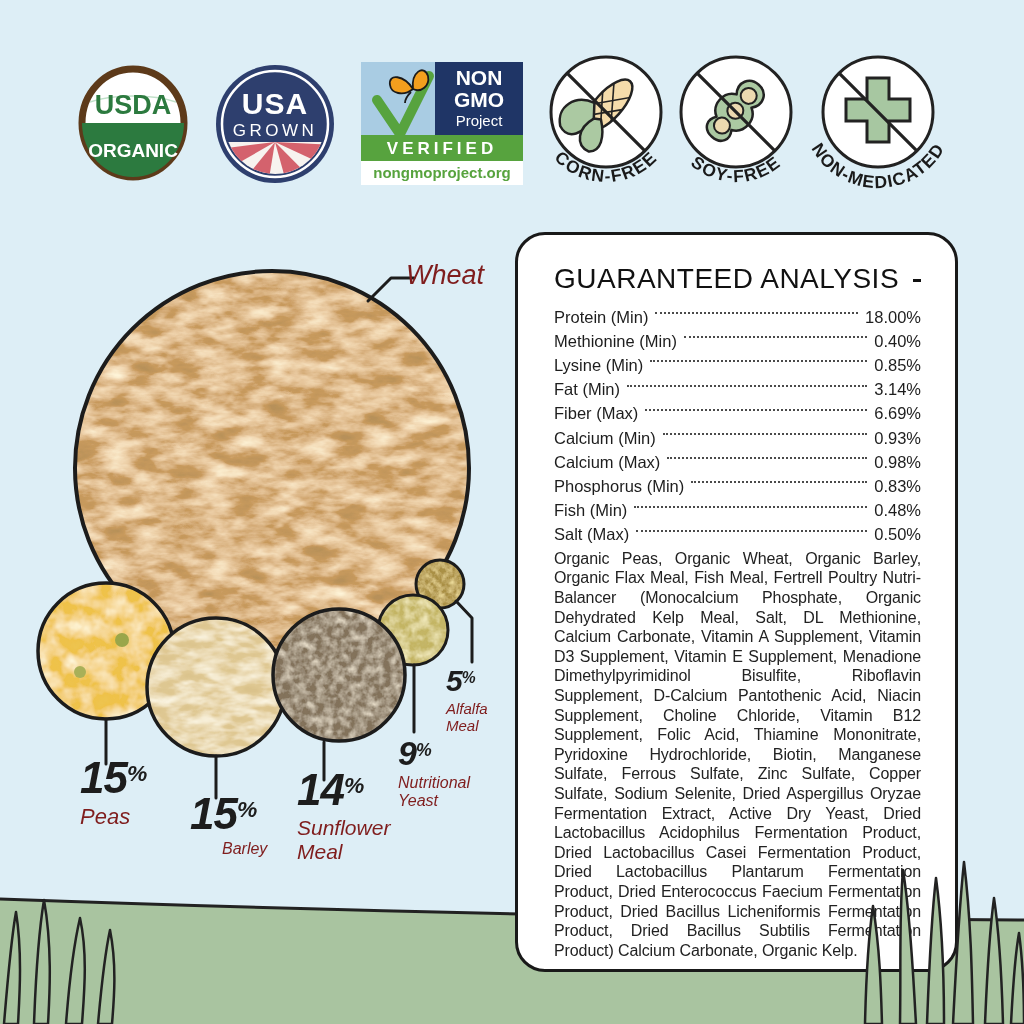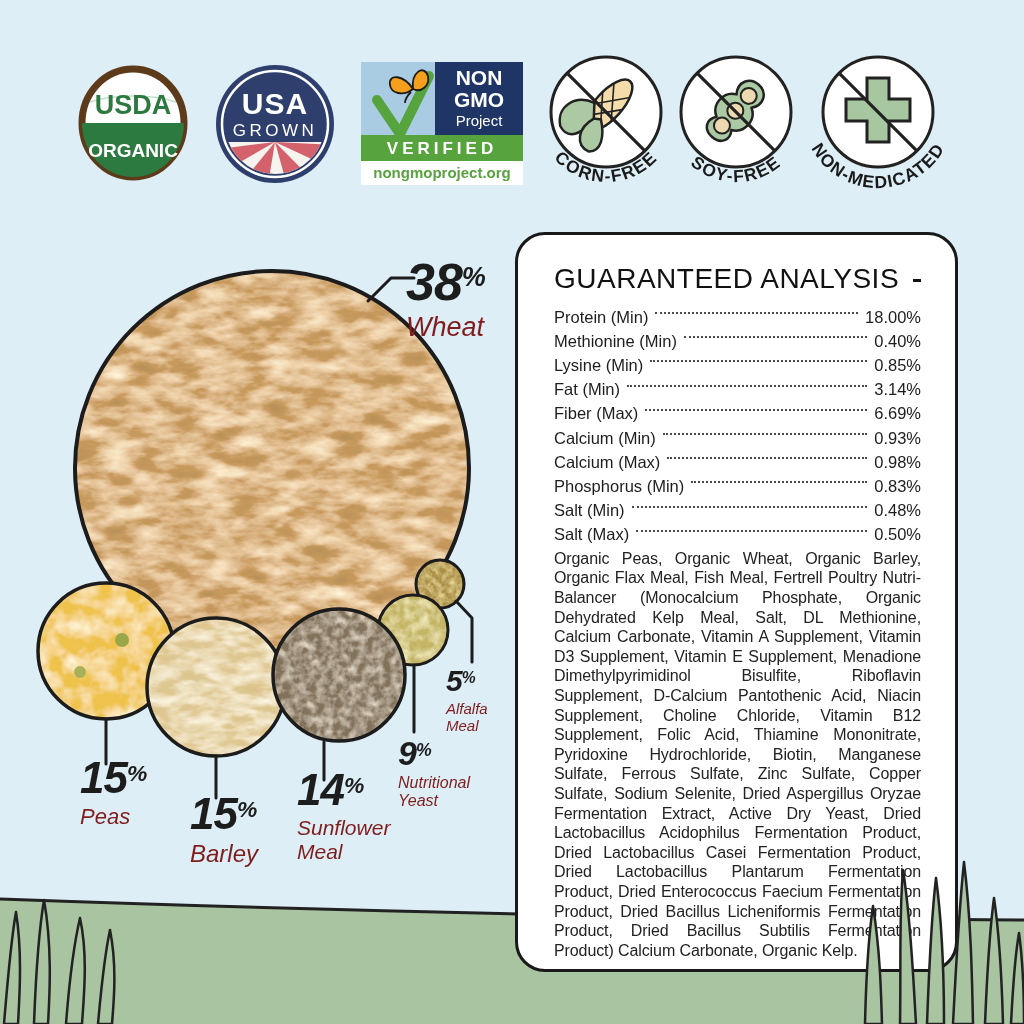--- a/index.html
+++ b/index.html
@@ -20,21 +20,21 @@
   .lab-wheat { left:406px; top:256px; width:110px; text-align:left; }
   .lab-wheat .pct { font-size:52px; }
   .lab-wheat .cname { font-size:27px; }
 
   .lab-peas { left:80px; top:756px; width:90px; }
   .lab-peas .pct { font-size:44px; }
   .lab-peas .cname { font-size:22px; }
 
   .lab-barley { left:190px; top:792px; width:100px; }
   .lab-barley .pct { font-size:44px; }
-  .lab-barley .cname { font-size:24px; }
+  .lab-barley .cname { font-size:16px;margin-left:32px; }
 
   .lab-sunflower { left:297px; top:768px; width:120px; }
   .lab-sunflower .pct { font-size:44px; }
   .lab-sunflower .cname { font-size:21px; }
 
   .lab-yeast { left:398px; top:736px; width:95px; }
   .lab-yeast .pct { font-size:34px; }
   .lab-yeast .cname { font-size:16px; }
 
   .lab-alfalfa { left:446px; top:666px; width:70px; }
@@ -292,21 +292,20 @@
       </defs>
     <circle cx="75" cy="62" r="55" fill="#ffffff" stroke="#222" stroke-width="3"></circle>
     <path d="M64,28 L86,28 L86,49 L107,49 L107,71 L86,71 L86,92 L64,92 L64,71 L43,71 L43,49 L64,49 Z" fill="#a7c7a1" stroke="#222" stroke-width="3" stroke-linejoin="miter"></path>
     <line x1="36.1" y1="23.1" x2="113.9" y2="100.9" stroke="#222" stroke-width="3.2"></line>
     <text font-size="17.5" font-weight="bold" letter-spacing="1.2" fill="#1a1a1a">
       <textPath href="#arcMed" startOffset="50%" text-anchor="middle">NON-MEDICATED</textPath>
     </text>
   </svg>
 
   <div class="comp-label lab-wheat" style="z-index:4">
-    <div class="pct"><span>38</span><span class="sign">%</span></div>
     <div class="cname">Wheat</div>
   </div>
   <div class="comp-label lab-peas" style="z-index:4">
     <div class="pct"><span>15</span><span class="sign">%</span></div>
     <div class="cname">Peas</div>
   </div>
   <div class="comp-label lab-barley" style="z-index:4">
     <div class="pct"><span>15</span><span class="sign">%</span></div>
     <div class="cname">Barley</div>
   </div>
@@ -364,21 +363,21 @@
           <span class="lbl">Calcium (Max)</span>
           <span class="dots"></span>
           <span class="val">0.98%</span>
         </div>
       <div class="an-row">
           <span class="lbl">Phosphorus (Min)</span>
           <span class="dots"></span>
           <span class="val">0.83%</span>
         </div>
       <div class="an-row">
-          <span class="lbl">Salt (Min)</span>
+          <span class="lbl">Fish (Min)</span>
           <span class="dots"></span>
           <span class="val">0.48%</span>
         </div>
       <div class="an-row">
           <span class="lbl">Salt (Max)</span>
           <span class="dots"></span>
           <span class="val">0.50%</span>
         </div>
     </div>
 

